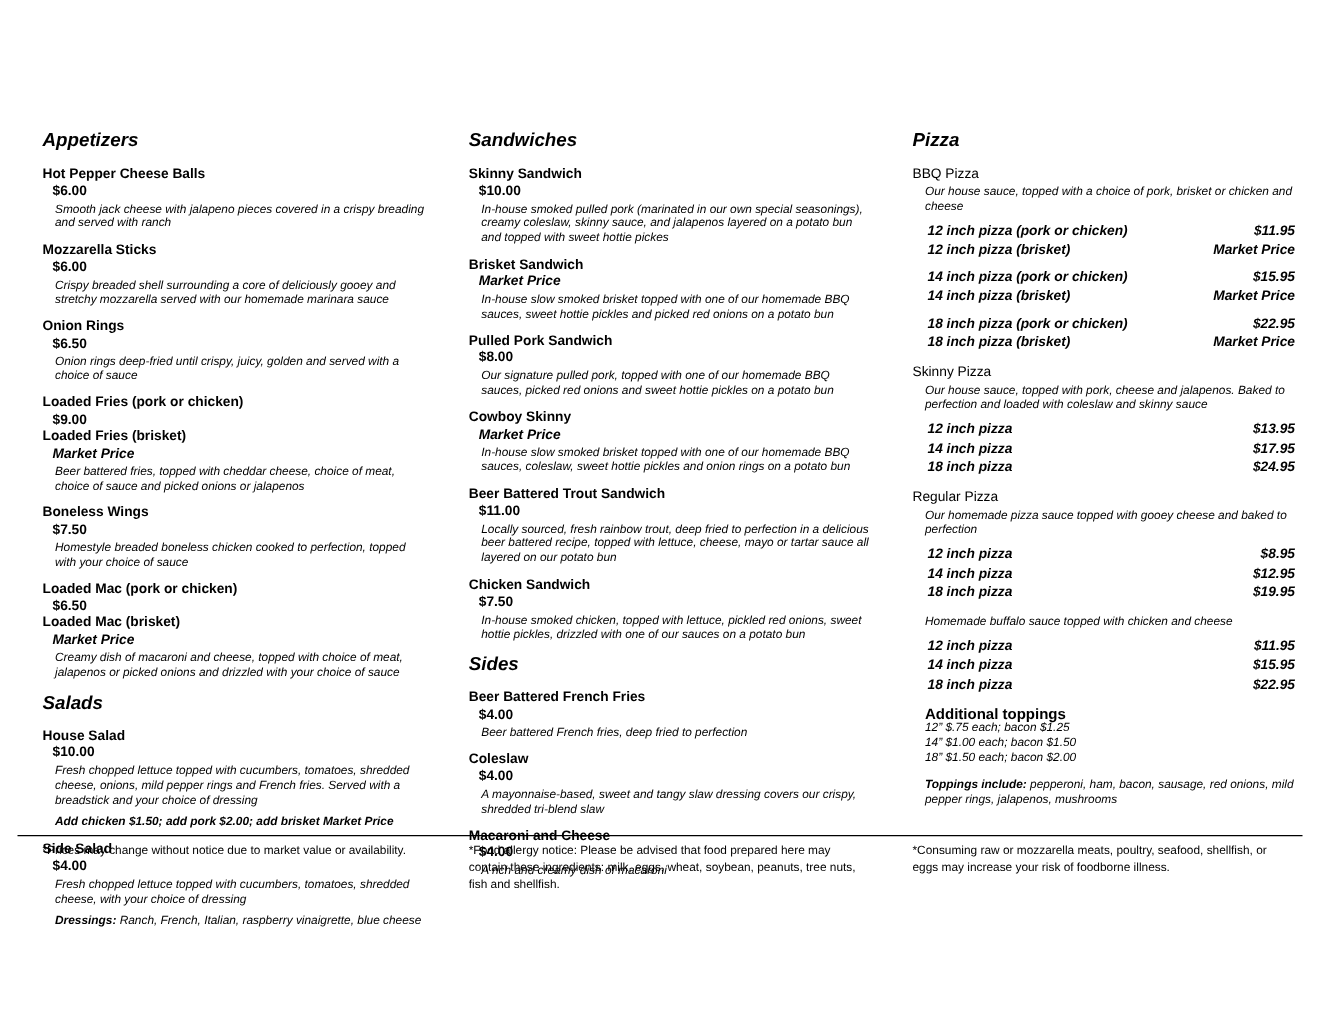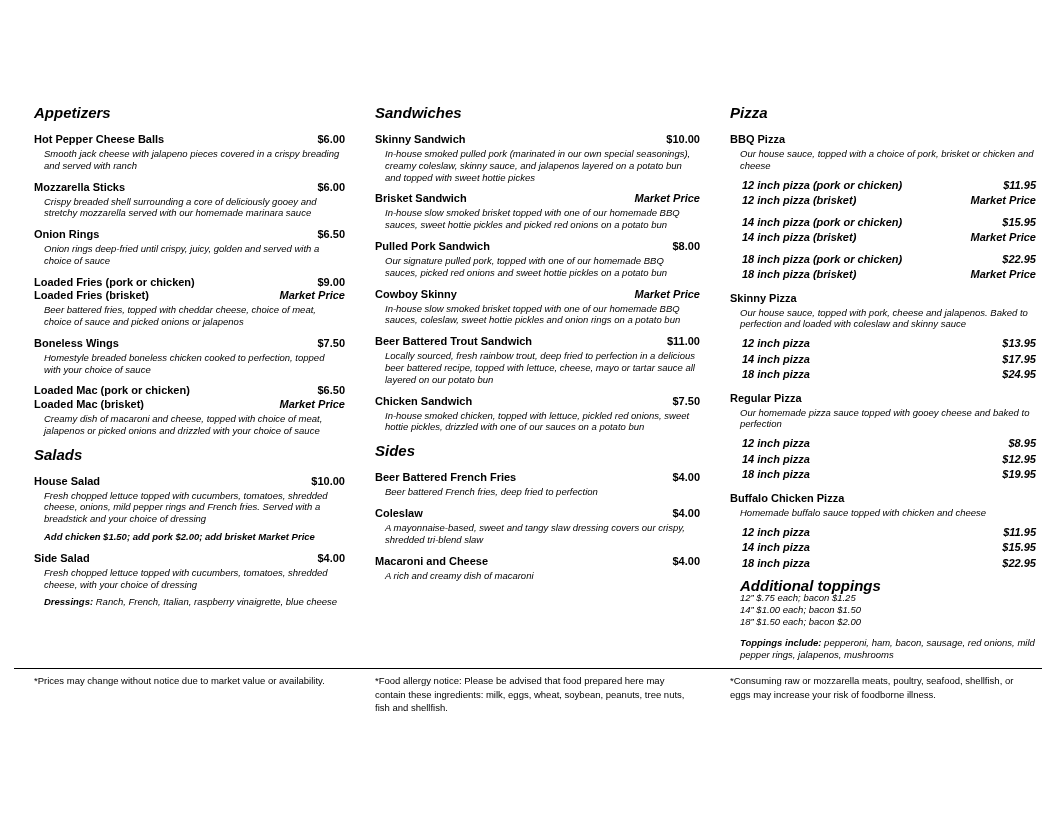--- a/index.html
+++ b/index.html
@@ -18,40 +18,40 @@
     display: grid;
     grid-template-columns: 311px 325px 306px;
     column-gap: 30px;
   }
   .section-title {
     font-size: 15px; font-weight: 700; font-style: italic;
     line-height: 18px; margin: 0 0 11px 0;
   }
   .section-title.spaced { margin-top: 3px; }
   .item { margin-bottom: 9px; }
-  .line { display: flex; justify-content: space-between; align-items: baseline; }
+  .line { display: flex; justify-content: space-between; align-items: baseline; flex-direction: column; }
   .iname, .price { font-size: 11px; font-weight: 700; line-height: 13.5px; }
   .price { white-space: nowrap; padding-left: 8px; }
   .price.mp { font-style: italic; }
   .desc {
     font-size: 9.5px; font-style: italic;
     line-height: 11.8px; margin: 1.5px 2px 0 10px;
   }
   .note {
     font-size: 9.5px; font-style: italic; font-weight: 700;
     line-height: 11.8px; margin: 6px 0 0 10px;
   }
   .note .note-text { font-weight: 400; }
-  .pizza-name { font-size: 11px; font-weight: 700; line-height: 13.5px; }
+  .pizza-name { font-size: 11px; font-weight: 400; line-height: 13.5px; }
   .pgroup { margin-top: 6px; }
   .pline { display: flex; justify-content: space-between; align-items: flex-start; padding-left: 12px; }
   .psize, .pprice { font-size: 11px; font-weight: 700; font-style: italic; line-height: 15.5px; }
   .pprice { white-space: nowrap; padding-left: 8px; }
   .addl { margin-top: 5px; margin-left: 10px; }
-  .addl-title { font-size: 15px; font-weight: 700; font-style: italic; line-height: 12px; }
+  .addl-title { font-size: 12px; font-weight: 700; line-height: 12px; }
   .addl-line { font-size: 9.5px; font-style: italic; line-height: 12px; }
   .toppings { margin: 9px 0 0 10px; font-size: 9.5px; font-style: italic; line-height: 12px; }
   .toppings .tlabel { font-weight: 700; }
   .footer-rule {
     position: absolute; left: 14px; top: 668px; width: 1028px;
     border-top: 1px solid #000000; height: 0;
   }
   .footer {
     position: absolute; top: 674px; left: 34px;
     display: grid;
@@ -296,21 +296,20 @@
           <span class="pprice">$12.95</span>
         </div>
         <div class="pline">
           <span class="psize">18 inch pizza</span>
           <span class="pprice">$19.95</span>
         </div>
       </div>
     </div>
 
     <div class="item">
-      <div class="pizza-name">Buffalo Chicken Pizza</div>
       <div class="desc">Homemade buffalo sauce topped with chicken and cheese</div>
       <div class="pgroup">
         <div class="pline">
           <span class="psize">12 inch pizza</span>
           <span class="pprice">$11.95</span>
         </div>
         <div class="pline">
           <span class="psize">14 inch pizza</span>
           <span class="pprice">$15.95</span>
         </div>

